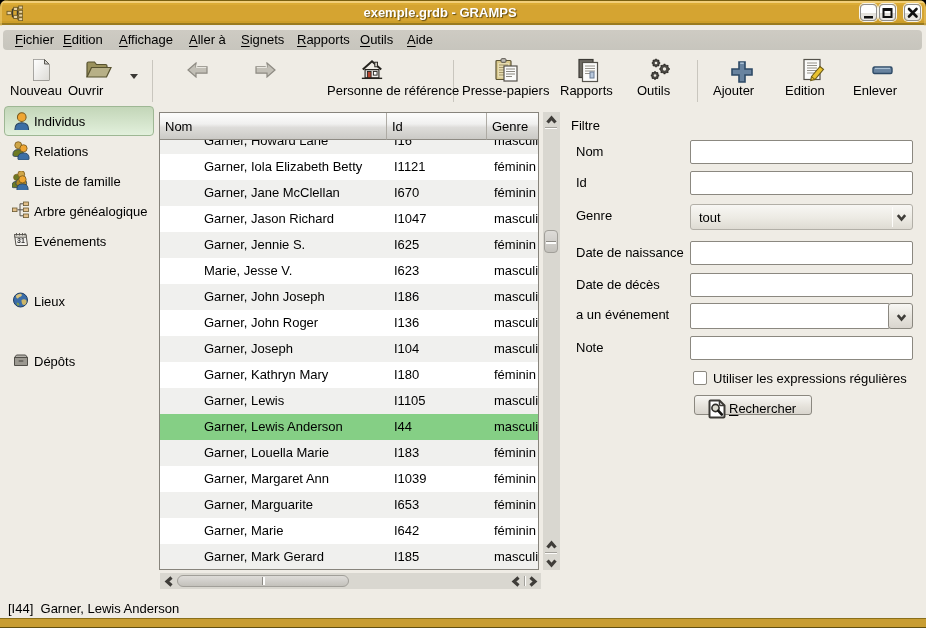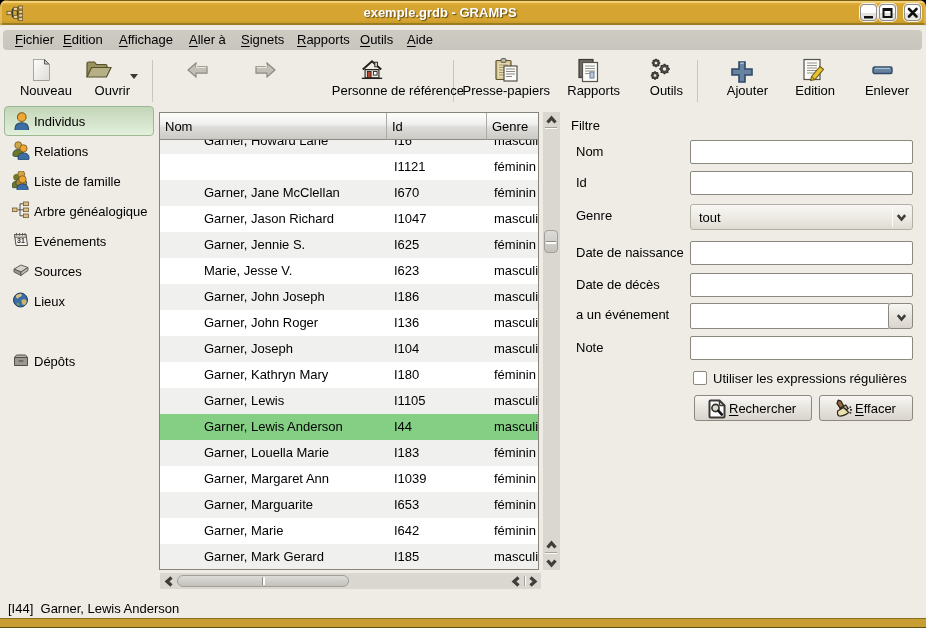--- a/index.html
+++ b/index.html
@@ -22,21 +22,21 @@
 
 
 #menubar { left:2px; top:26px; width:922px; height:30px; background:#efece5; }
 #menuband { left:1px; top:4px; width:919px; height:20px; border-radius:4px; background:linear-gradient(#cecbc3, #c7c5bd); }
 .mitem { top:3px; height:15px; color:#000; }
 .mitem u { text-decoration:underline; text-underline-offset:2px; }
 
 
 #toolbar { left:2px; top:56px; width:922px; height:50px; background:#efece5; }
 .tsep { top:4px; width:1px; height:42px; background:#c9c6be; }
-.tlabel { top:27px; height:13px; text-align:right; font-size:13px; white-space:nowrap; }
+.tlabel { top:27px; height:13px; text-align:left; font-size:13px; white-space:nowrap; }
 .tgray { color:#000000;margin-top:46px; }
 .ticon { top:2px; }
 
 
 #sidebar { left:2px; top:106px; width:157px; bottom:30px; background:#efece5; }
 .sitem { left:0; width:157px; height:30px; }
 .sitem .txt { position:absolute; left:32px; top:8px; }
 .sitem svg { position:absolute; left:10px; top:5px; }
 #sel-item { left:2px; top:0; width:150px; height:30px; border-radius:4px; border:1px solid #9eb794;
   background:linear-gradient(#c3d6b8, #e2f0dc); }
@@ -293,28 +293,20 @@
     </div>
     <div class="abs sitem" style="top:120px">
       <svg width="18" height="18" viewBox="0 0 18 18">
    <path d="M2.5 3.5 h11.5 l1.5 11 h-11.5 z" fill="#f4f2ee" stroke="#53504a" stroke-width="1"></path>
    <path d="M2.5 3.5 h11.5 l.4 2.8 h-11.5 z" fill="#d9d6cf" stroke="#53504a" stroke-width=".8"></path>
    <text x="5" y="12" font-size="7" font-weight="bold" fill="#333" font-family="Liberation Sans">31</text>
    <path d="M4.5 2 v2.5 M7.5 2 v2.5 M10.5 2 v2.5 M13 2 v2.5" stroke="#53504a" stroke-width=".9"></path>
       </svg>
       <span class="txt">Evénements</span>
     </div>
-    <div class="abs sitem" style="top:150px">
-      <svg width="18" height="18" viewBox="0 0 18 18">
-   <path d="M2 8 L9 4 l7 2.5 L9 11 z" fill="#d4d2cd" stroke="#55534d" stroke-width=".9"></path>
-   <path d="M2 8 v3 L9 14.5 v-3.5 z" fill="#9b9890" stroke="#55534d" stroke-width=".9"></path>
-   <path d="M16 6.5 v3 L9 14.5 v-3.5 z" fill="#bcb9b2" stroke="#55534d" stroke-width=".9"></path>
-      </svg>
-      <span class="txt">Sources</span>
-    </div>
     <div class="abs sitem" style="top:180px">
       <svg width="18" height="18" viewBox="0 0 18 18">
    <circle cx="8.5" cy="9" r="7" fill="#3a6ca8" stroke="#1e3d63" stroke-width="1"></circle>
    <path d="M4 4.5 q3-2.5 5.5-1.5 q1 1.5-.5 2.5 q-2.5.5-3 2 q-2 .5-2-3 z" fill="#d8c27c"></path>
    <path d="M9.5 9 q3-1.5 5 .5 q.5 3-2 4.5 q-3 .5-3-5 z" fill="#cdb668"></path>
    <path d="M5 11.5 q2 0 2.5 2 q-.5 1.5-2 1 q-1.5-1.5-.5-3 z" fill="#7c9a4e"></path>
       </svg>
       <span class="txt">Lieux</span>
     </div>
     <div class="abs sitem" style="top:240px">
@@ -337,20 +329,21 @@
   <div class="abs hcell" style="left:327px; width:51px; border-right:none;">
       <span>Genre</span>
     </div>
   <div class="abs" id="rows">
       <div class="abs row g" style="top:-12px">
     <span class="cell c-nom">Garner, Howard Lane</span>
         <span class="cell c-id">I16</span>
         <span class="cell c-gen">masculin</span>
       </div>
       <div class="abs row " style="top:14px">
+    <span class="cell c-nom">Garner, Iola Elizabeth Betty</span>
         <span class="cell c-id">I1121</span>
         <span class="cell c-gen">féminin</span>
       </div>
       <div class="abs row g" style="top:40px">
     <span class="cell c-nom">Garner, Jane McClellan</span>
         <span class="cell c-id">I670</span>
         <span class="cell c-gen">féminin</span>
       </div>
       <div class="abs row " style="top:66px">
     <span class="cell c-nom">Garner, Jason Richard</span>
@@ -485,38 +478,29 @@
     <div class="abs finput" style="top:197px; width:200px; height:26px;"></div>
       <div class="abs fbtn" style="left:324px; top:197px; width:25px; height:26px;">
       <svg style="position:absolute;left:7px;top:9px;" width="11" height="9">
         <path d="M1.8 2.2 L5.5 6.5 L9.2 2.2" fill="none" stroke="#3f3d39" stroke-width="2.6"></path>
       </svg>
     </div>
     <div class="abs flabel" style="top:234px">Note</div>
     <div class="abs finput" style="top:230px"></div>
     <div class="abs" style="left:129px; top:265px; width:14px; height:14px; background:#fff; border:1px solid #8b8880; border-radius:2px;"></div>
 <div class="abs" style="left:149px; top:265px;">Utiliser les expressions régulières</div>
-    <div class="abs fbtn" style="left:130px; top:289px; width:118px; height:26px;">
+    <div class="abs fbtn" style="left:130px; top:289px; width:118px; height:20px;">
   <svg style="position:absolute;left:13px;top:3px;" width="18" height="20" viewBox="0 0 18 20">
     <path d="M1.5 2.5 q0-1 1-1 h9 l5 5 v11 q0 1-1 1 h-13 q-1 0-1-1 z" fill="#fff" stroke="#3c3a36" stroke-width="2" stroke-linejoin="round"></path>
     <path d="M11.5 1.5 v4 q0 1 1 1 h4" fill="none" stroke="#3c3a36" stroke-width="1.6"></path>
     <circle cx="7.5" cy="9" r="3.6" fill="#dbdacf" stroke="#2f2d29" stroke-width="1.6"></circle>
     <path d="M10.2 11.7 l3.6 3.8" stroke="#161513" stroke-width="2.6" stroke-linecap="round"></path>
   </svg>
   <span style="position:absolute;left:34px;top:5px;"><u>R</u>echercher</span>
     </div>
-<div class="abs fbtn" style="left:255px; top:289px; width:94px; height:26px;">
-  <svg style="position:absolute;left:12px;top:3px;" width="21" height="21" viewBox="0 0 21 21">
-    <path d="M6.2 1.2 l2.8 1 4 7 -3.4 2 -4.6-6.8 z" fill="#9a6b3f" stroke="#2a2017" stroke-width="1.3" stroke-linejoin="round"></path>
-    <path d="M8 9.2 l5.8-3.2 2.4 3.6 -5.6 3.4 z" fill="#a8b3a3" stroke="#2a2017" stroke-width="1.2"></path>
-    <path d="M5.6 12 l6-3.4 4.6 4.2 q1 1-2.2 2.6 q-4 2-6.6 1.6 q-2.4-.4-1.8-5 z" fill="#e8e0b0" stroke="#2a2017" stroke-width="1.2"></path>
-    <path d="M17.5 8.5 l1.5-.6 M18 11 l2-.2 M17.5 13.5 l1.8.6" stroke="#26241f" stroke-width="1.4"></path>
-  </svg>
-  <span style="position:absolute;left:35px;top:5px;"><u>E</u>ffacer</span>
-    </div>
   </div>
 
 <div class="abs" id="statusbar">
     <span>[I44]&nbsp; Garner, Lewis Anderson</span>
   </div>
 
 <div class="abs" id="frame-left"></div>
 <div class="abs" id="frame-right"></div>
 <div class="abs" id="frame-bottom"></div>
 

